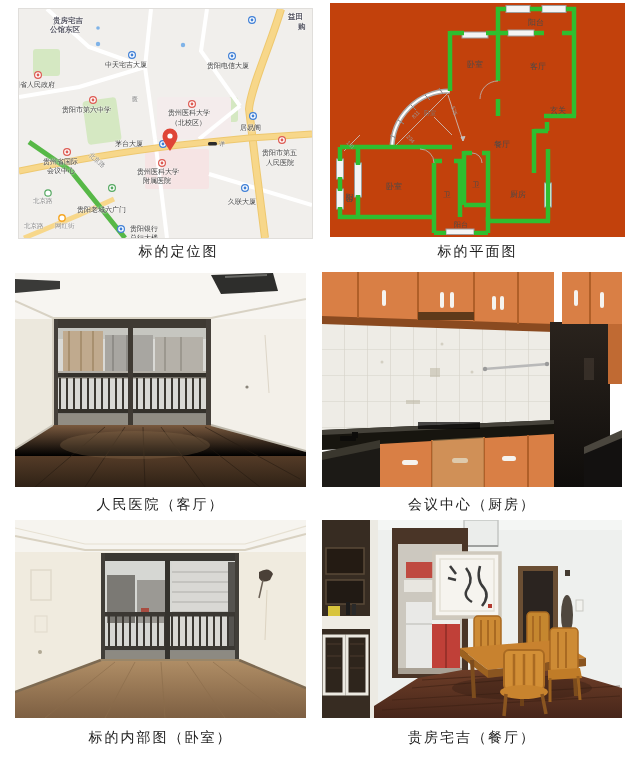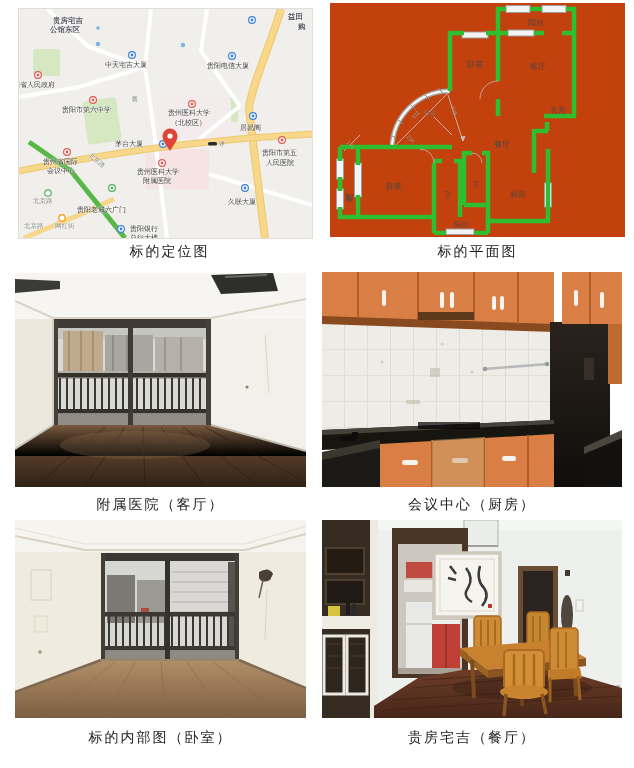--- a/index.html
+++ b/index.html
@@ -162,21 +162,21 @@
     <span class="ml road" style="left:14px;top:188px;">北京路</span>
     <span class="ml" style="left:58px;top:197px;">贵阳老城六广门</span>
     <span class="ml" style="left:209px;top:189px;">久联大厦</span>
     <span class="ml road" style="left:5px;top:213px;">北京路</span>
     <span class="ml road" style="left:36px;top:213px;">网红街</span>
     <span class="ml" style="left:111px;top:216px;">贵阳银行</span>
     <span class="ml" style="left:111px;top:225px;">总行大楼</span>
     <span class="ml road rot" style="left:73px;top:142px;">北京路</span>
     <span class="ml vert" style="left:112px;top:82px;">贵医</span>
   </div>
-  <div class="caption" style="left:23px;top:243px;width:293px;">标的定位图</div>
+  <div class="caption" style="left:32px;top:243px;width:293px;">标的定位图</div>
 
   <div class="panel" style="left:330px;top:3px;width:295px;height:234px;background:#c2410c;">
     <svg width="295" height="232" viewBox="0 0 295 232">
 
       <g fill="#f4f4f4" stroke="#9e9e9e" stroke-width="1">
         <rect x="176" y="2.5" width="24" height="7"></rect>
         <rect x="212" y="2.5" width="24" height="7"></rect>
         <rect x="178" y="27" width="26" height="6"></rect>
         <rect x="132" y="29" width="26" height="6"></rect>
         <rect x="6.5" y="156" width="7" height="20"></rect>
@@ -357,21 +357,21 @@
             <line x1="190" y1="214" x2="146" y2="154"></line>
           <line x1="245" y1="214" x2="168" y2="154"></line>
             <line x1="285" y1="206" x2="190" y2="154"></line>
         </g>
         <ellipse cx="120" cy="172" rx="75" ry="14" fill="#8f6f4e" opacity="0.3"></ellipse>
         <line x1="0" y1="176" x2="38" y2="152" stroke="#c9c4b8" stroke-width="2"></line>
         <line x1="196" y1="152" x2="291" y2="178" stroke="#beb9ac" stroke-width="2"></line>
       </g>
     </svg>
   </div>
-  <div class="caption" style="left:15px;top:496px;width:291px;">附属医院（客厅）</div>
+  <div class="caption" style="left:15px;top:496px;width:291px;">人民医院（客厅）</div>
 
   <div class="panel" style="left:322px;top:272px;width:300px;height:215px;">
     <svg width="300" height="215" viewBox="0 0 300 215">
       <defs>
         <linearGradient id="ktDoor" x1="0" y1="0" x2="0" y2="1">
           <stop offset="0" stop-color="#2a231d"></stop>
             <stop offset="1" stop-color="#0f0d0b"></stop>
         </linearGradient>
         <pattern id="ktTiles" width="23" height="26" patternUnits="userSpaceOnUse">
           <rect width="23" height="26" fill="#eeece6"></rect>

